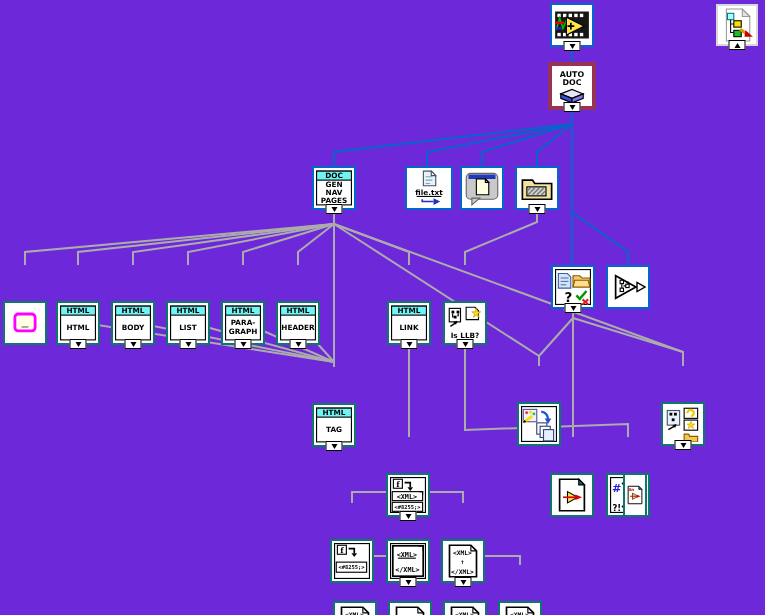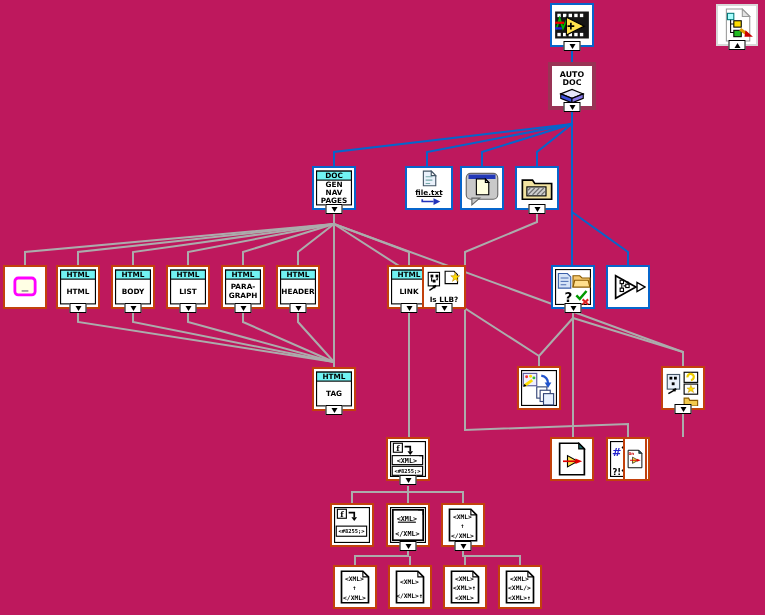--- a/index.html
+++ b/index.html
@@ -1,20 +1,20 @@
 <!DOCTYPE html>
 <html><head>
 <meta charset="utf-8">
 <style>
   html,body{margin:0;padding:0;background:#fff;}
   body{width:765px;height:615px;overflow:hidden;font-family:"Liberation Sans",sans-serif;}
-  #stage{position:relative;width:765px;height:615px;background:#be185d;}
+  #stage{position:relative;width:765px;height:615px;background:#6d28d9;}
   #edges{position:absolute;left:0;top:0;z-index:1;}
   .node{position:absolute;background:#fff;box-sizing:border-box;display:flex;align-items:center;justify-content:center;z-index:2;}
-  .b-gray{border:2px solid #c2410c;}
+  .b-gray{border:2px solid #0f766e;margin-top:36px;}
   .b-lightgray{border:2px solid #D8D8D8;}
   .b-blue{border:2px solid #0665CB;}
   .b-maroon{border:4px solid #993355;}
   .node svg{display:block;}
   .tab{position:absolute;left:50%;transform:translateX(-50%);bottom:-6px;width:15px;height:8px;background:#fff;
        border:1px solid #000;display:flex;align-items:center;justify-content:center;z-index:4;}
   .tab .down{width:0;height:0;border-left:3px solid transparent;border-right:3px solid transparent;border-top:5px solid #000;}
   .tab .up{width:0;height:0;border-left:3px solid transparent;border-right:3px solid transparent;border-bottom:5px solid #000;}
   text{font-weight:bold;}
 </style>
@@ -219,21 +219,21 @@
       <svg viewBox="0 0 32 32" width="36" height="36">
         <rect x="0.5" y="1" width="31" height="30" fill="#fff" stroke="#000"></rect>
    <rect x="0.5" y="1" width="31" height="8" fill="#71F3F3" stroke="#000"></rect>
    <text x="16" y="7.5" font-size="6.5" fill="#000" font-family="DejaVu Sans, sans-serif" text-anchor="middle">HTML</text>
    <text x="16" y="22" font-size="6.5" fill="#000" font-family="DejaVu Sans, sans-serif" text-anchor="middle">LINK</text>
       </svg>
       <div class="tab">
         <i class="down"></i>
       </div>
     </div>
-    <div class="node b-gray" style="left: 422px; top: 265px; width: 44px; height: 44px;">
+    <div class="node b-gray" style="left: 443px; top: 265px; width: 44px; height: 44px;">
       <svg viewBox="0 0 32 32" width="36" height="36">
    <rect x="2" y="3" width="10" height="12" fill="#fff" stroke="#000"></rect>
    <rect x="4" y="5" width="2.5" height="2.5" fill="#000"></rect>
         <rect x="8.5" y="5" width="2.5" height="2.5" fill="#000"></rect>
    <rect x="6" y="9.5" width="2.5" height="2.5" fill="#000"></rect>
         <path d="M5 7.5 v3 h1 M10 7.5 v2 h-1" stroke="#000" fill="none"></path>
    <path d="M3 19 l6 -4" stroke="#000" stroke-width="1.3"></path>
         <polygon points="9,14 5.5,15 8,17.5" fill="#000"></polygon>
    <path d="M17 2 h8 l3 3 v8 h-11 z" fill="#fff" stroke="#000"></path>
    <polygon points="26,3 27,6 30,6 27.5,8 28.5,11 26,9 23.5,11 24.5,8 22,6 25,6" fill="#FD0" stroke="#B80" stroke-width="0.5"></polygon>

